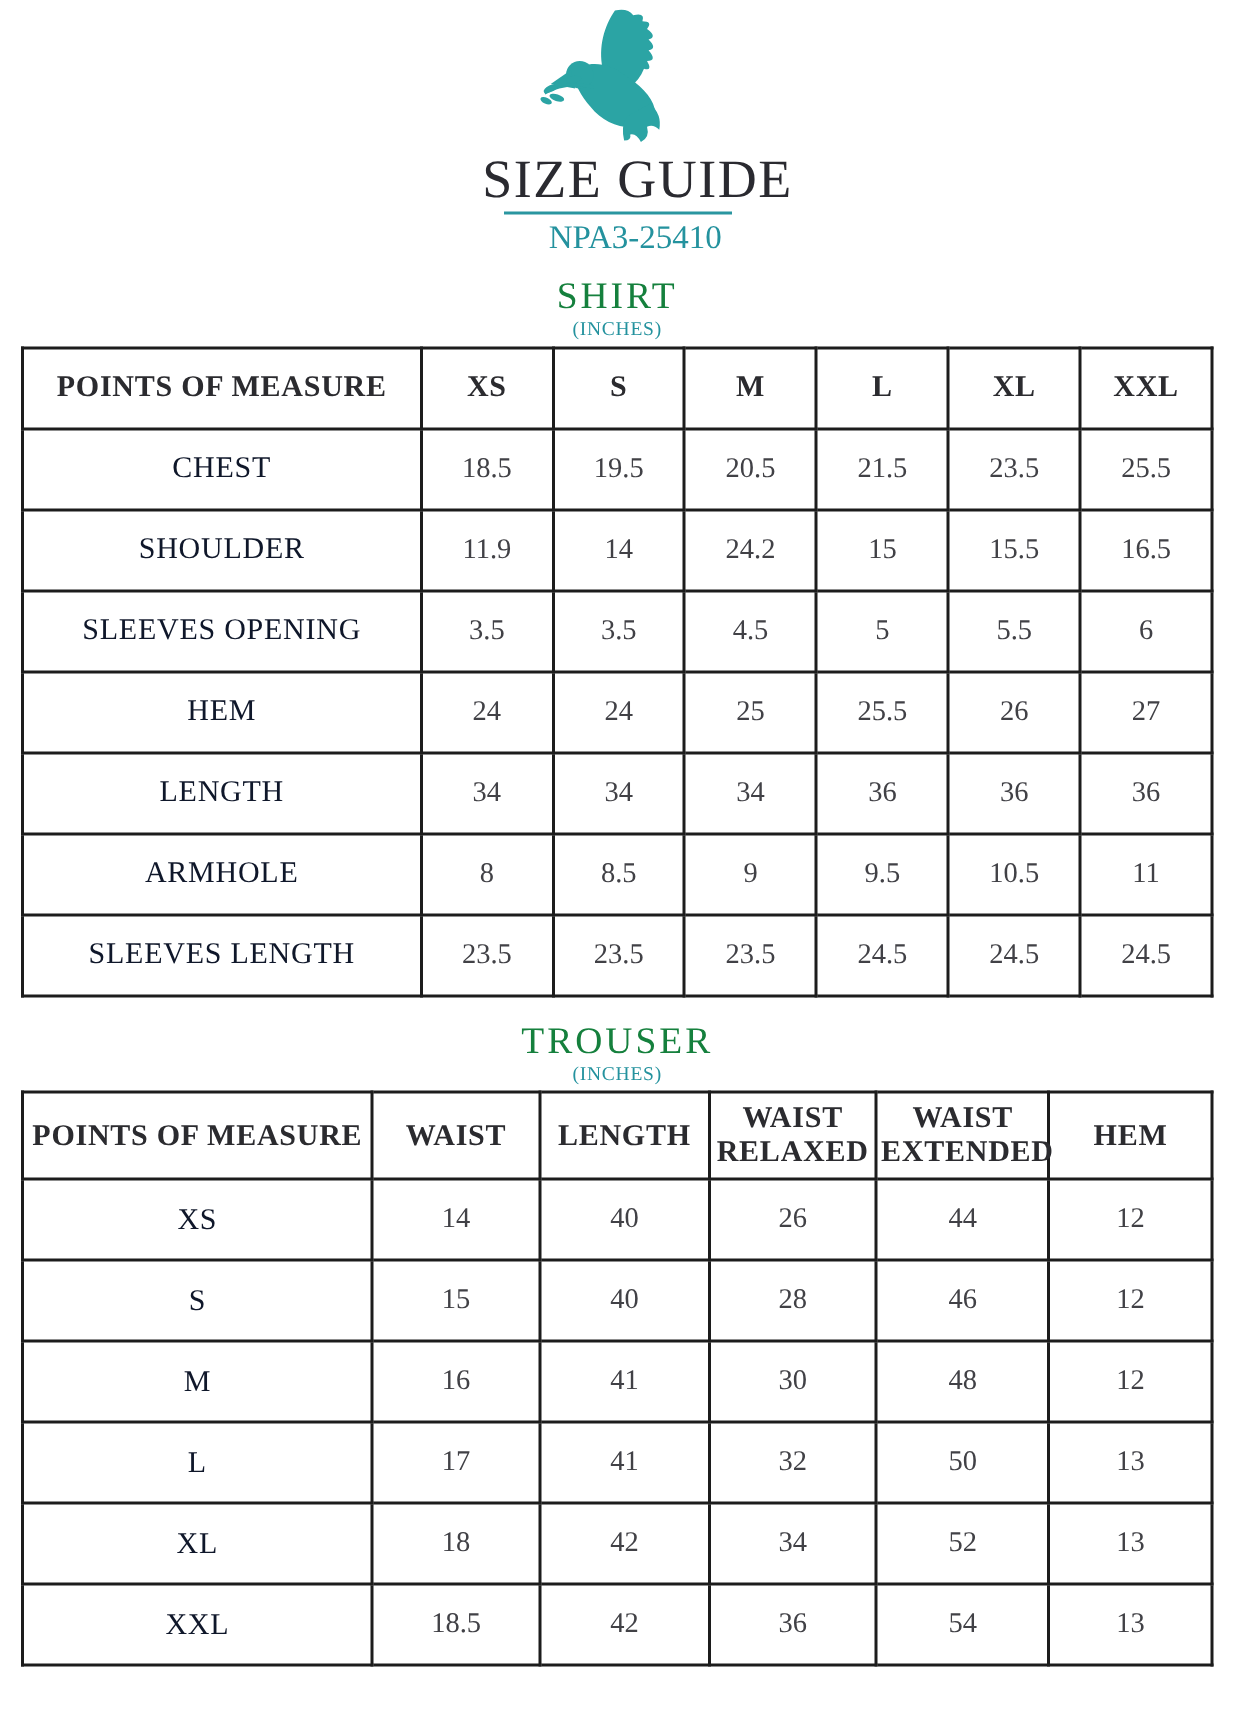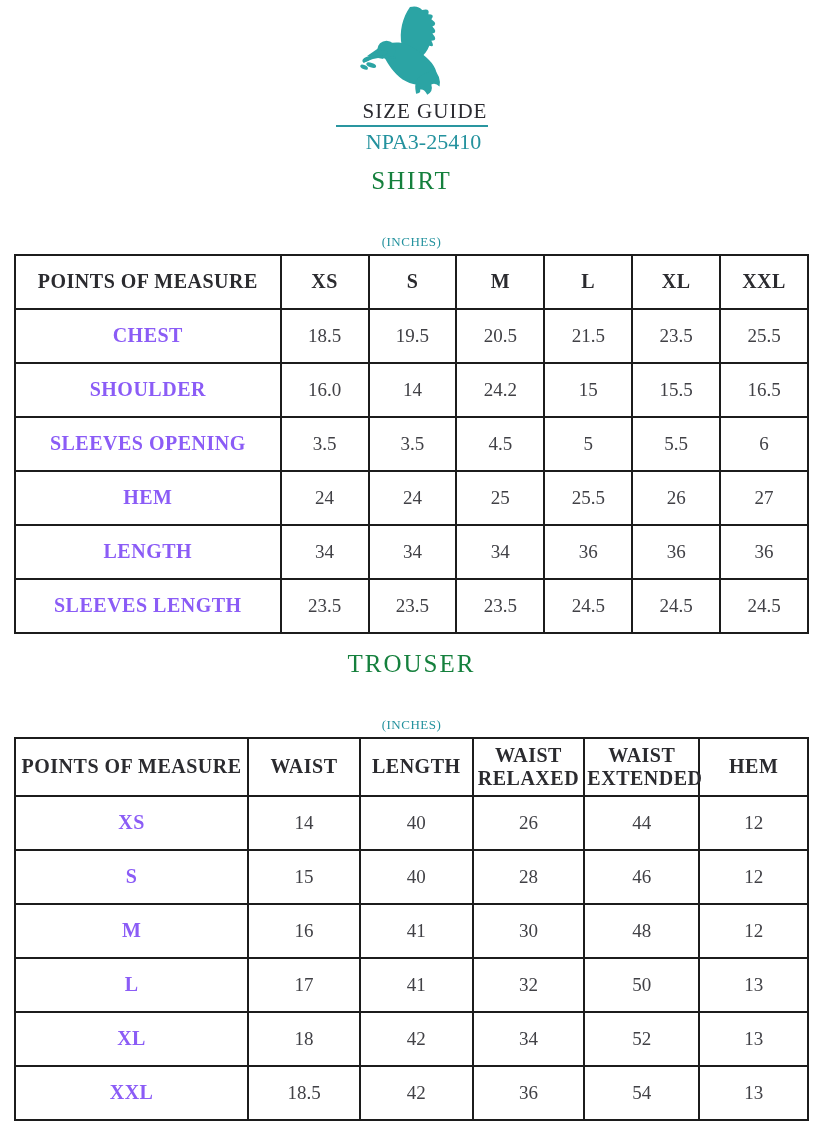--- a/index.html
+++ b/index.html
@@ -19,21 +19,21 @@
     text-align: center;
     padding-top: 5px;
   }
   .logo {
     display: inline-block;
     width: 106px;
     height: 86px;
     line-height: 0;
   }
   .page-title {
-    font-size: 21px;
+    font-size: 36px;
     letter-spacing: 1px;
     color: #2a2a30;
     line-height: 1.05;
     margin-top: 1px;
     margin-left: 27px;
   }
   .title-underline {
     width: 152px;
     height: 2px;
     background: #2a96a0;
@@ -54,21 +54,20 @@
   }
   .shirt-heading { margin-top: 14px; }
   .trouser-heading { margin-top: 17px; }
   .unit-label {
     text-align: center;
     font-size: 13px;
     letter-spacing: 0.5px;
     color: #24929e;
     line-height: 1.2;
     margin-bottom: 2px;
-    margin-top: 40px;
   }
   table {
     border-collapse: collapse;
     table-layout: fixed;
     width: 795px;
     margin: 4px auto 0;
   }
   th, td {
     border: 2px solid #1c1c1c;
     text-align: center;
@@ -77,23 +76,23 @@
   }
   thead th {
     font-size: 20px;
     font-weight: bold;
     letter-spacing: 0.5px;
     color: #2b2b2f;
     line-height: 1.15;
   }
   tbody th {
     font-size: 20px;
-    font-weight: bold;
+    font-weight: normal;
     letter-spacing: 0.5px;
-    color: #8b5cf6;
+    color: #0f172a;
   }
   tbody td {
     font-size: 19px;
     font-weight: normal;
     color: #414146;
   }
   .shirt-table thead tr { height: 54px; }
   .shirt-table tbody tr { height: 54px; }
   .shirt-table th:first-child { width: 33.5%; }
   .trouser-table thead tr { height: 58px; }
@@ -161,21 +160,21 @@
           <th class="col-0">CHEST</th>
           <td class="col-1">18.5</td>
           <td class="col-2">19.5</td>
           <td class="col-3">20.5</td>
           <td class="col-4">21.5</td>
           <td class="col-5">23.5</td>
           <td class="col-6">25.5</td>
         </tr>
         <tr>
           <th class="col-0">SHOULDER</th>
-          <td class="col-1">16.0</td>
+          <td class="col-1">11.9</td>
           <td class="col-2">14</td>
           <td class="col-3">24.2</td>
           <td class="col-4">15</td>
           <td class="col-5">15.5</td>
           <td class="col-6">16.5</td>
         </tr>
         <tr>
           <th class="col-0">SLEEVES OPENING</th>
           <td class="col-1">3.5</td>
           <td class="col-2">3.5</td>
@@ -196,20 +195,29 @@
         <tr>
           <th class="col-0">LENGTH</th>
           <td class="col-1">34</td>
           <td class="col-2">34</td>
           <td class="col-3">34</td>
           <td class="col-4">36</td>
           <td class="col-5">36</td>
           <td class="col-6">36</td>
         </tr>
         <tr>
+          <th class="col-0">ARMHOLE</th>
+          <td class="col-1">8</td>
+          <td class="col-2">8.5</td>
+          <td class="col-3">9</td>
+          <td class="col-4">9.5</td>
+          <td class="col-5">10.5</td>
+          <td class="col-6">11</td>
+        </tr>
+        <tr>
           <th class="col-0">SLEEVES LENGTH</th>
           <td class="col-1">23.5</td>
           <td class="col-2">23.5</td>
           <td class="col-3">23.5</td>
           <td class="col-4">24.5</td>
           <td class="col-5">24.5</td>
           <td class="col-6">24.5</td>
         </tr>
       </tbody>
     </table>

